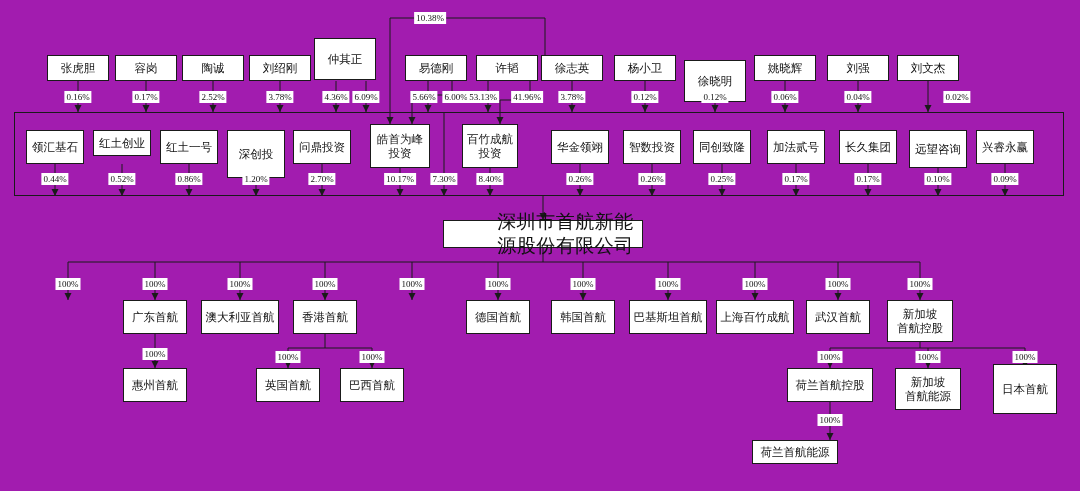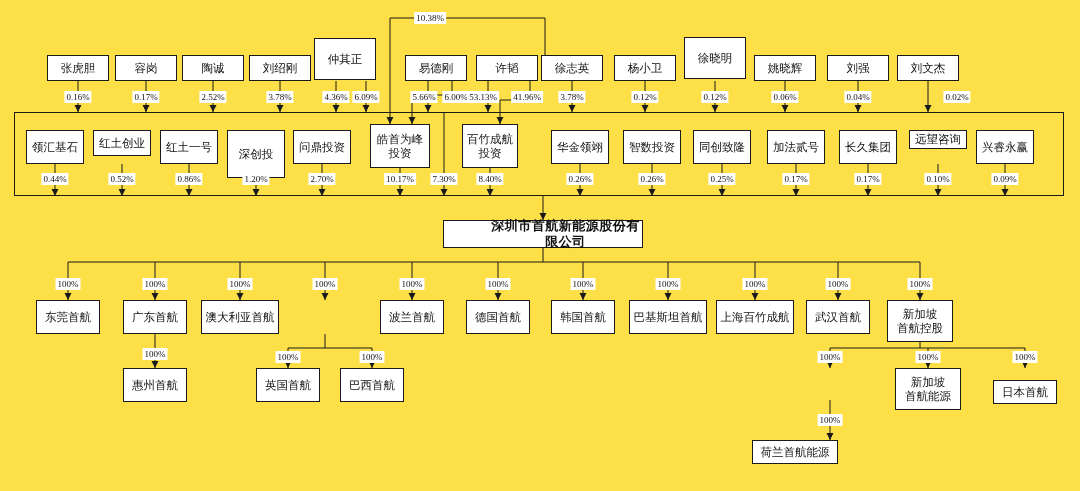--- a/index.html
+++ b/index.html
@@ -1,24 +1,24 @@
 <!DOCTYPE html>
 <html><head>
 <meta charset="utf-8">
 <style>
   html,body{margin:0;padding:0;background:#ffffff;}
-  #stage{position:relative;width:1080px;height:491px;background:#fde047;overflow:hidden;
+  #stage{position:relative;width:1080px;height:491px;background:#a21caf;overflow:hidden;
          font-family:"Liberation Serif","DejaVu Serif",serif;}
   #wires{position:absolute;left:0;top:0;z-index:1;pointer-events:none;}
   .container-rect{position:absolute;left:14px;top:112px;width:1050px;height:84px;
                   border:1.5px solid #1a1a1a;z-index:0;box-sizing:border-box;}
   .box{position:absolute;box-sizing:border-box;background:#fff;border:1px solid #1a1a1a;
        display:flex;flex-direction:column;align-items:center;justify-content:center;
        text-align:center;font-size:11.5px;line-height:1.25;z-index:2;color:#111;}
-  .company{font-weight:bold;font-size:13px;border-width:1.5px;letter-spacing:.5px;padding-left:45px;}
+  .company{font-weight:normal;font-size:19px;border-width:1.5px;letter-spacing:.5px;padding-left:45px;}
   .pct{position:absolute;transform:translateX(-50%);background:#fff;font-size:9px;
        line-height:12px;height:12px;z-index:3;padding:0 2px;color:#111;white-space:nowrap;}
 </style>
 </head>
 <body>
 
 <div id="stage">
 
   <svg id="wires" width="1080" height="491">
     <defs>
@@ -120,21 +120,21 @@
     </div>
   <div class="box" style="left:476px;top:55px;width:62px;height:26px">
       <span>许韬</span>
     </div>
   <div class="box" style="left:541px;top:55px;width:62px;height:26px">
       <span>徐志英</span>
     </div>
   <div class="box" style="left:614px;top:55px;width:62px;height:26px">
       <span>杨小卫</span>
     </div>
-  <div class="box" style="left:684px;top:37px;width:62px;height:42px">
+  <div class="box" style="left:684px;top:60px;width:62px;height:42px">
       <span>徐晓明</span>
     </div>
   <div class="box" style="left:754px;top:55px;width:62px;height:26px">
       <span>姚晓辉</span>
     </div>
   <div class="box" style="left:827px;top:55px;width:62px;height:26px">
       <span>刘强</span>
     </div>
   <div class="box" style="left:897px;top:55px;width:62px;height:26px">
       <span>刘文杰</span>
@@ -188,21 +188,21 @@
     </div>
   <div class="box" style="left:693px;top:130px;width:58px;height:34px">
       <span>同创致隆</span>
     </div>
   <div class="box" style="left:767px;top:130px;width:58px;height:34px">
       <span>加法贰号</span>
     </div>
   <div class="box" style="left:839px;top:130px;width:58px;height:34px">
       <span>长久集团</span>
     </div>
-  <div class="box" style="left:909px;top:130px;width:58px;height:19px">
+  <div class="box" style="left:909px;top:130px;width:58px;height:38px">
       <span>远望咨询</span>
     </div>
   <div class="box" style="left:976px;top:130px;width:58px;height:34px">
       <span>兴睿永赢</span>
     </div>
 
   <div class="pct" style="left:55px;top:173px">0.44%</div>
   <div class="pct" style="left:122px;top:173px">0.52%</div>
   <div class="pct" style="left:189px;top:173px">0.86%</div>
   <div class="pct" style="left:256px;top:173px">1.20%</div>
@@ -227,31 +227,28 @@
   <div class="pct" style="left:240px;top:278px">100%</div>
   <div class="pct" style="left:325px;top:278px">100%</div>
   <div class="pct" style="left:412px;top:278px">100%</div>
   <div class="pct" style="left:498px;top:278px">100%</div>
   <div class="pct" style="left:583px;top:278px">100%</div>
   <div class="pct" style="left:668px;top:278px">100%</div>
   <div class="pct" style="left:755px;top:278px">100%</div>
   <div class="pct" style="left:838px;top:278px">100%</div>
   <div class="pct" style="left:920px;top:278px">100%</div>
 
-  <div class="box" style="left:36px;top:300px;width:64px;height:34px">
-      <span>东莞首航</span>
-    </div>
   <div class="box" style="left:123px;top:300px;width:64px;height:34px">
       <span>广东首航</span>
     </div>
   <div class="box" style="left:201px;top:300px;width:78px;height:34px">
       <span>澳大利亚首航</span>
     </div>
-  <div class="box" style="left:380px;top:300px;width:64px;height:34px">
-      <span>波兰首航</span>
+  <div class="box" style="left:293px;top:300px;width:64px;height:34px">
+      <span>香港首航</span>
     </div>
   <div class="box" style="left:466px;top:300px;width:64px;height:34px">
       <span>德国首航</span>
     </div>
   <div class="box" style="left:551px;top:300px;width:64px;height:34px">
       <span>韩国首航</span>
     </div>
   <div class="box" style="left:629px;top:300px;width:78px;height:34px">
       <span>巴基斯坦首航</span>
     </div>
@@ -275,25 +272,28 @@
 
   <div class="box" style="left:123px;top:368px;width:64px;height:34px">
       <span>惠州首航</span>
     </div>
   <div class="box" style="left:256px;top:368px;width:64px;height:34px">
       <span>英国首航</span>
     </div>
   <div class="box" style="left:340px;top:368px;width:64px;height:34px">
       <span>巴西首航</span>
     </div>
+  <div class="box" style="left:787px;top:368px;width:86px;height:34px">
+      <span>荷兰首航控股</span>
+    </div>
   <div class="box" style="left:895px;top:368px;width:66px;height:42px">
       <span>新加坡</span>
       <span>首航能源</span>
     </div>
-  <div class="box" style="left:993px;top:380px;width:64px;height:24px">
+  <div class="box" style="left:993px;top:364px;width:64px;height:50px">
       <span>日本首航</span>
     </div>
 
   <div class="pct" style="left:830px;top:414px">100%</div>
   <div class="box" style="left:752px;top:440px;width:86px;height:24px">
       <span>荷兰首航能源</span>
     </div>
 
 </div>
 

